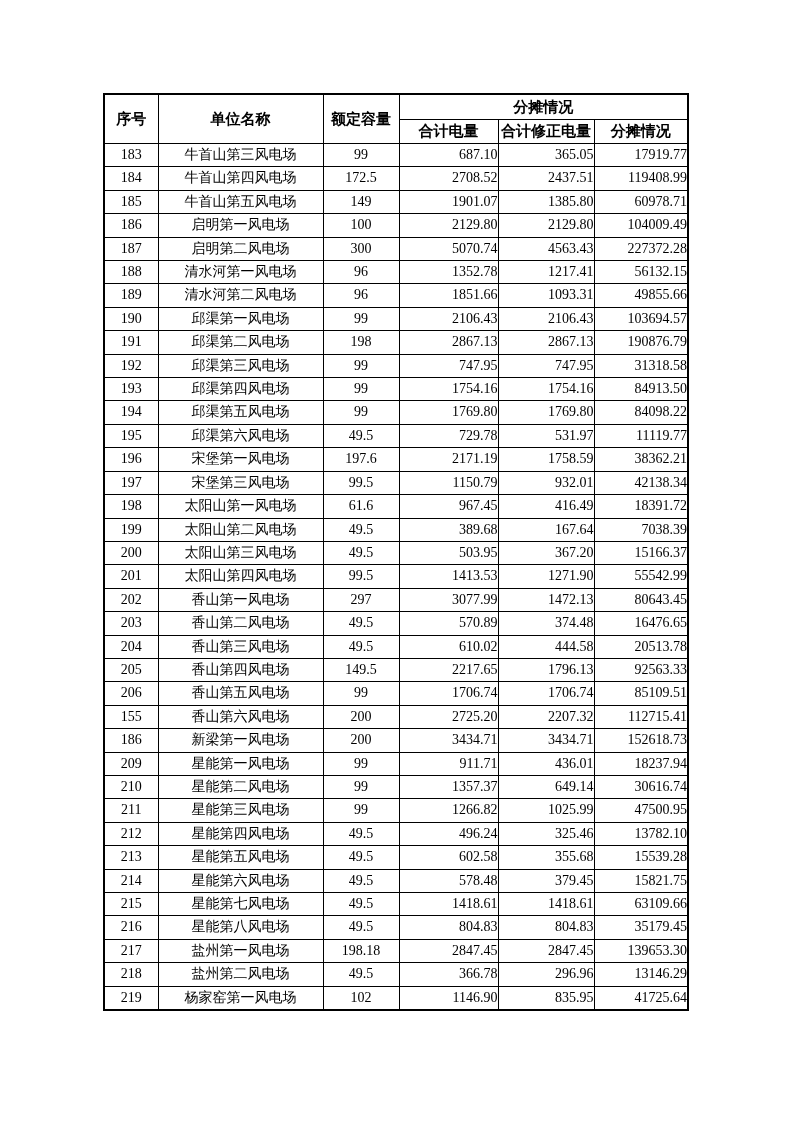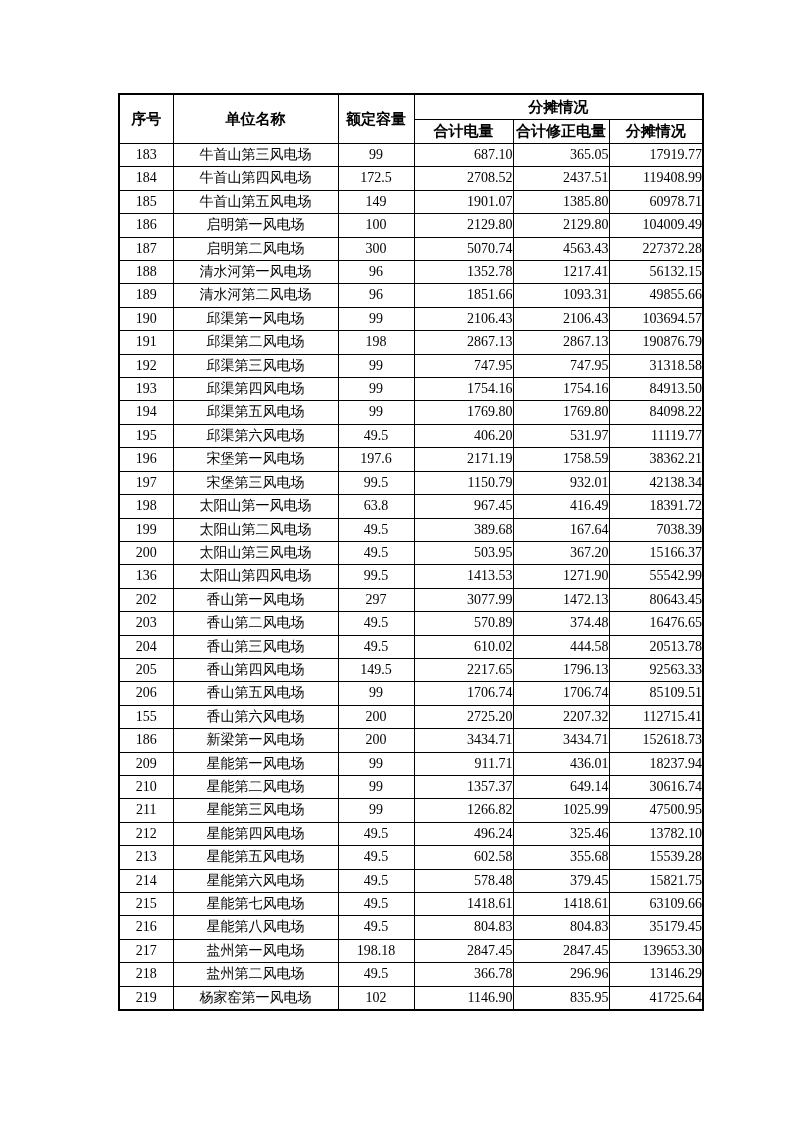--- a/index.html
+++ b/index.html
@@ -9,21 +9,21 @@
   }
   body {
     position: relative;
     width: 793px;
     height: 1122px;
     overflow: hidden;
     color: #000000;
   }
   .doc-table-wrap {
     position: absolute;
-    left: 118px;
+    left: 103px;
     top: 93px;
   }
   table.alloc-table {
     border-collapse: collapse;
     table-layout: fixed;
     width: 584px;
     border: 2px solid #000000;
   }
   .alloc-table th,
   .alloc-table td {
@@ -197,21 +197,21 @@
           <td class="c-center">99</td>
           <td class="c-num">1769.80</td>
           <td class="c-num">1769.80</td>
           <td class="c-num">84098.22</td>
         </tr>
 
         <tr>
           <td class="c-center">195</td>
           <td class="c-center">邱渠第六风电场</td>
           <td class="c-center">49.5</td>
-          <td class="c-num">406.20</td>
+          <td class="c-num">729.78</td>
           <td class="c-num">531.97</td>
           <td class="c-num">11119.77</td>
         </tr>
 
         <tr>
           <td class="c-center">196</td>
           <td class="c-center">宋堡第一风电场</td>
           <td class="c-center">197.6</td>
           <td class="c-num">2171.19</td>
           <td class="c-num">1758.59</td>
@@ -223,21 +223,21 @@
           <td class="c-center">宋堡第三风电场</td>
           <td class="c-center">99.5</td>
           <td class="c-num">1150.79</td>
           <td class="c-num">932.01</td>
           <td class="c-num">42138.34</td>
         </tr>
 
         <tr>
           <td class="c-center">198</td>
           <td class="c-center">太阳山第一风电场</td>
-          <td class="c-center">63.8</td>
+          <td class="c-center">61.6</td>
           <td class="c-num">967.45</td>
           <td class="c-num">416.49</td>
           <td class="c-num">18391.72</td>
         </tr>
 
         <tr>
           <td class="c-center">199</td>
           <td class="c-center">太阳山第二风电场</td>
           <td class="c-center">49.5</td>
           <td class="c-num">389.68</td>
@@ -248,21 +248,21 @@
         <tr>
           <td class="c-center">200</td>
           <td class="c-center">太阳山第三风电场</td>
           <td class="c-center">49.5</td>
           <td class="c-num">503.95</td>
           <td class="c-num">367.20</td>
           <td class="c-num">15166.37</td>
         </tr>
 
         <tr>
-          <td class="c-center">136</td>
+          <td class="c-center">201</td>
           <td class="c-center">太阳山第四风电场</td>
           <td class="c-center">99.5</td>
           <td class="c-num">1413.53</td>
           <td class="c-num">1271.90</td>
           <td class="c-num">55542.99</td>
         </tr>
 
         <tr>
           <td class="c-center">202</td>
           <td class="c-center">香山第一风电场</td>

